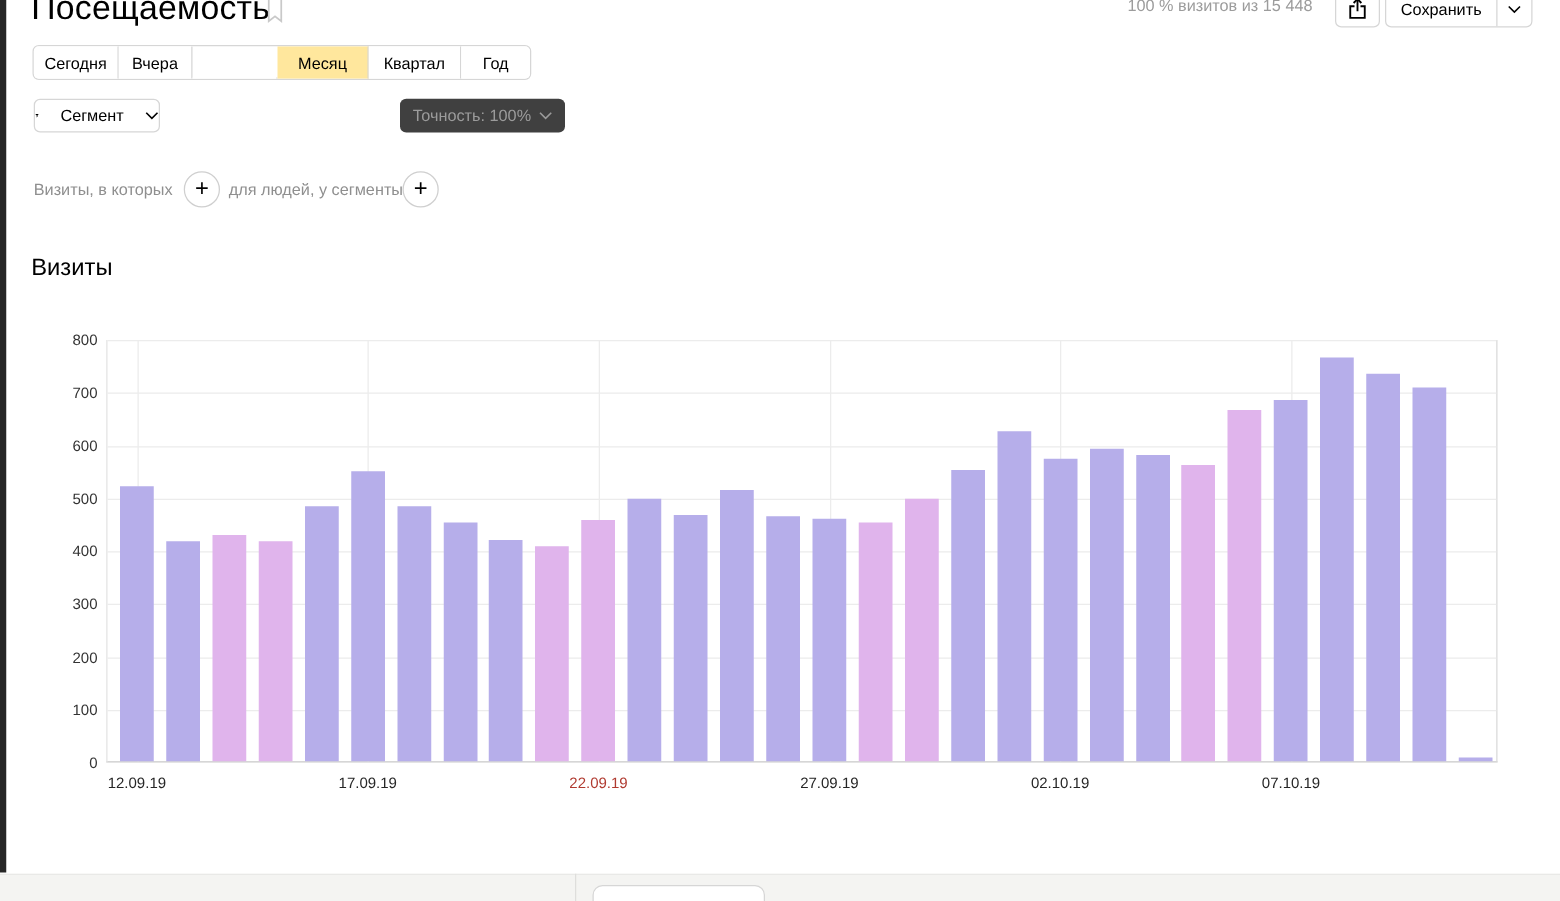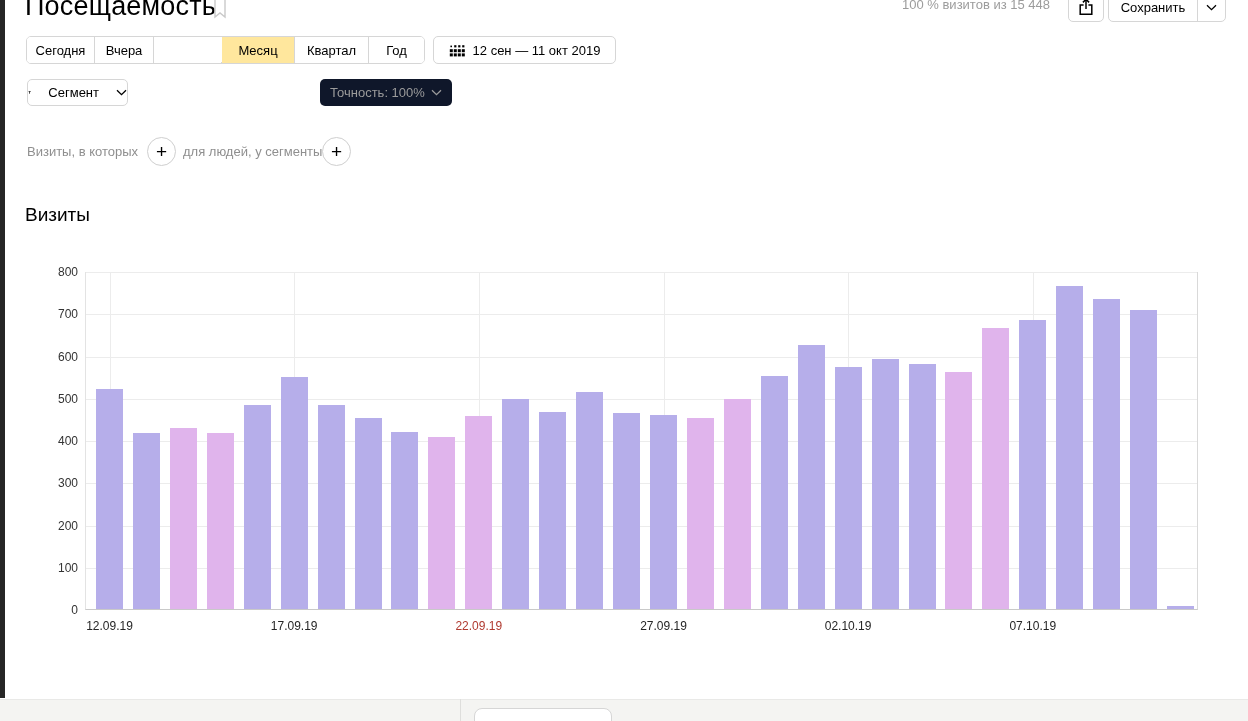--- a/index.html
+++ b/index.html
@@ -28,21 +28,21 @@
          font-family:inherit; color:#000; cursor:pointer; }
   .tab:last-child { border-right:none; }
   .tab.selected { background:#ffe79d; }
   .date-btn { position:absolute; left:433px; top:36px; width:183px; height:28px; gap:8px; }
   .detal-btn { position:absolute; left:630px; top:36px; width:173px; height:28px; gap:6px; }
 
   
   .seg-btn { position:absolute; top:79px; height:27px; gap:17px; }
   .segment { left:27px; width:101px; }
   .compare { left:138px; width:172px; }
-  .accuracy { left:320px; width:132px; background:#0f172a; border:none; color:#9b9b9b; gap:6px; }
+  .accuracy { left:320px; width:132px; background:#404040; border:none; color:#9b9b9b; gap:6px; }
 
   
   .filter-label { position:absolute; font-size:13px; color:#8f8f8f; top:144px; }
   .plus-btn { position:absolute; top:137px; width:29px; height:29px; border-radius:50%;
               border:1px solid #cfcfcf; background:#fff; cursor:pointer; font-size:19px;
               line-height:26px; text-align:center; color:#000; font-family:inherit; }
 
   
   .chart-title { position:absolute; left:25px; top:204px; font-size:19px; font-weight:400; }
   #chart { position:absolute; left:85px; top:272px; width:1113px; height:338px;
@@ -97,39 +97,20 @@
 
   <div class="tabs" id="period-tabs">
       <button class="tab" style="width: 68px;">Сегодня</button>
       <button class="tab" style="width: 59px;">Вчера</button>
       <button class="tab" style="width: 68px; margin-top: 25px;">Неделя</button>
       <button class="tab selected" style="width: 73px;">Месяц</button>
       <button class="tab" style="width: 74px;">Квартал</button>
       <button class="tab" style="width: 55px;">Год</button>
     </div>
 
-  <button class="btn date-btn">
-    <svg width="16" height="13" viewBox="0 0 16 13">
-      <g fill="#000">
-        <rect x="1.4" y="1.6" width="1.6" height="1.6"></rect>
-          <rect x="5.2" y="1.2" width="2.2" height="2.2"></rect>
-        <rect x="9.2" y="1.2" width="2.2" height="2.2"></rect>
-          <rect x="13.2" y="1.2" width="2.2" height="2.2"></rect>
-        <rect x="0.8" y="5.2" width="3" height="3"></rect>
-          <rect x="4.8" y="5.2" width="3" height="3"></rect>
-        <rect x="8.8" y="5.2" width="3" height="3"></rect>
-          <rect x="12.8" y="5.2" width="3" height="3"></rect>
-        <rect x="0.8" y="9.4" width="3" height="3"></rect>
-          <rect x="4.8" y="9.4" width="3" height="3"></rect>
-        <rect x="8.8" y="9.4" width="3" height="3"></rect>
-          <rect x="12.8" y="9.4" width="3" height="3"></rect>
-      </g>
-    </svg>
-    <span>12 сен — 11 окт 2019</span>
-  </button>
 
 
   <button class="btn seg-btn segment">
     <svg width="14" height="13" viewBox="0 0 14 13">
       <path d="M0.8 0.8 H13.2 L8.4 5.8 V10.4 L5.6 12.4 V5.8 Z" fill="#000"></path>
     </svg>
     <span>Сегмент</span>
     <svg class="chev" width="11" height="7" viewBox="0 0 11 7">
       <path d="M1 1.2 L5.5 5.6 L10 1.2" fill="none" stroke="#000" stroke-width="1.3"></path>
     </svg>

